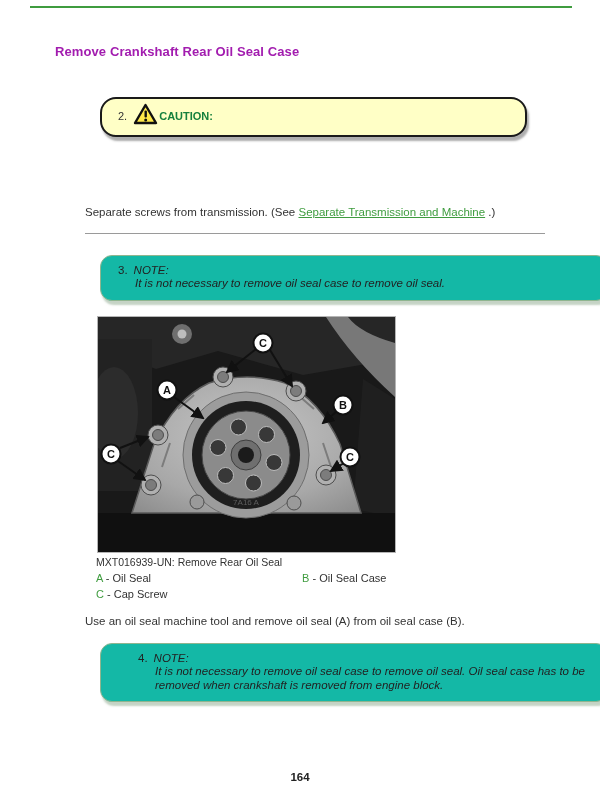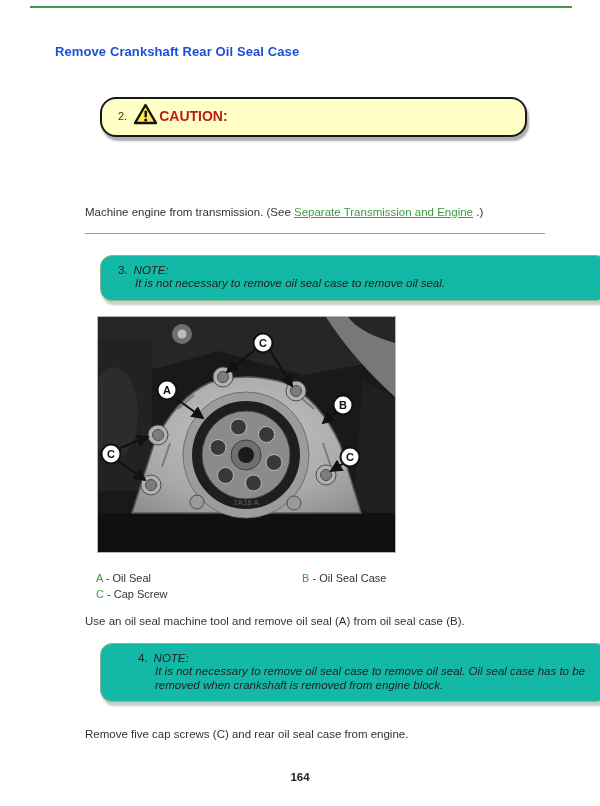--- a/index.html
+++ b/index.html
@@ -4,35 +4,35 @@
 <style>
   * { margin:0; padding:0; box-sizing:border-box; }
   html,body { background:#ffffff; }
   .page {
     position:relative; width:600px; height:806px; background:#ffffff;
     font-family:"Liberation Sans","DejaVu Sans",sans-serif; color:#2e2e2e;
     overflow:hidden;
   }
   .abs { position:absolute; }
   .top-rule { left:30px; top:6px; width:542px; height:2px; background:#3F9C3F; }
-  .title { left:55px; top:44px; font-size:13px; font-weight:bold; color:#1d4ed8; letter-spacing:0.1px; }
+  .title { left:55px; top:44px; font-size:13px; font-weight:bold; color:#a21caf; letter-spacing:0.1px; }
   .body-text { font-size:11.5px; color:#333333; }
   .step1 { left:68px; top:65px; }
   .step1 .num { margin-right:7px; }
 
   
   .caution-box {
     left:100px; top:97px; width:427px;
     background:#FFFFC6; border:2px solid #1a1a1a; border-radius:16px;
     box-shadow:2px 4px 2px rgba(130,130,130,0.65);
     padding:6px 0 8px 0;
   }
   .caution-row { margin-left:16px; display:flex; align-items:center; height:22px; }
   .caution-row .num { font-size:11px; color:#333; margin-right:6px; }
-  .caution-label { font-size:14px; font-weight:bold; color:#b91c1c; }
+  .caution-label { font-size:11px; font-weight:bold; color:#15803d; }
   .warn-svg { display:block; margin-right:1px; }
   .caution-body {
     margin:1px 24px 0 37px; font-size:11px; font-weight:bold; font-style:italic;
     color:#1c1c1c; line-height:13.5px; text-align:justify;
   }
 
   .separate-line { left:85px; top:206px; }
   .sep-link { color:#3F9C3F; text-decoration:underline; cursor:pointer; }
   .hr-line { left:85px; top:233px; width:460px; height:1px; background:#9a9a9a; }
 
@@ -84,21 +84,21 @@
           <path d="M12.5 2 L23 20 L2 20 Z" fill="#FFE94A" stroke="#111" stroke-width="2.4" stroke-linejoin="round"></path>
           <rect x="11.5" y="7.5" width="2.4" height="7" rx="1" fill="#111"></rect>
           <circle cx="12.7" cy="17" r="1.5" fill="#111"></circle>
         </svg>
       </span>
       <span class="caution-label">CAUTION:</span>
     </div>
   </div>
 
   <div class="abs body-text separate-line">
-    <span>Machine engine from transmission. (See </span><span class="sep-link">Separate Transmission and Engine</span><span> .)</span>
+    <span>Separate screws from transmission. (See </span><span class="sep-link">Separate Transmission and Machine</span><span> .)</span>
   </div>
 
   <div class="abs hr-line"></div>
 
   <div class="abs note-box note3">
     <div class="note-row">
       <span class="num">3.</span><span class="note-label">NOTE:</span>
     </div>
     <div class="note-body">It is not necessary to remove oil seal case to remove oil seal.</div>
   </div>
@@ -177,37 +177,37 @@
         <circle cx="245" cy="88" r="9.5" fill="#fff" stroke="#111" stroke-width="2"></circle>
         <text x="245" y="92">B</text>
         <circle cx="13" cy="137" r="9.5" fill="#fff" stroke="#111" stroke-width="2"></circle>
         <text x="13" y="141">C</text>
         <circle cx="252" cy="140" r="9.5" fill="#fff" stroke="#111" stroke-width="2"></circle>
         <text x="252" y="144">C</text>
       </g>
     </svg>
   </div>
 
+  <div class="abs caption">MXT016939-UN: Remove Rear Oil Seal</div>
 
   <div class="abs legend-item leg-a">
     <span class="leg-letter">A</span> <span>- Oil Seal</span>
   </div>
   <div class="abs legend-item leg-b">
     <span class="leg-letter">B</span> <span>- Oil Seal Case</span>
   </div>
   <div class="abs legend-item leg-c">
     <span class="leg-letter">C</span> <span>- Cap Screw</span>
   </div>
 
   <div class="abs body-text para1">Use an oil seal machine tool and remove oil seal (A) from oil seal case (B).</div>
 
   <div class="abs note-box note4">
     <div class="note-row">
       <span class="num">4.</span><span class="note-label">NOTE:</span>
     </div>
     <div class="note-body">It is not necessary to remove oil seal case to remove oil seal. Oil seal case has to be removed when crankshaft is removed from engine block.</div>
   </div>
 
-  <div class="abs body-text para2">Remove five cap screws (C) and rear oil seal case from engine.</div>
 
   <div class="abs pagenum">164</div>
 
 </div>
 
 </body></html>

